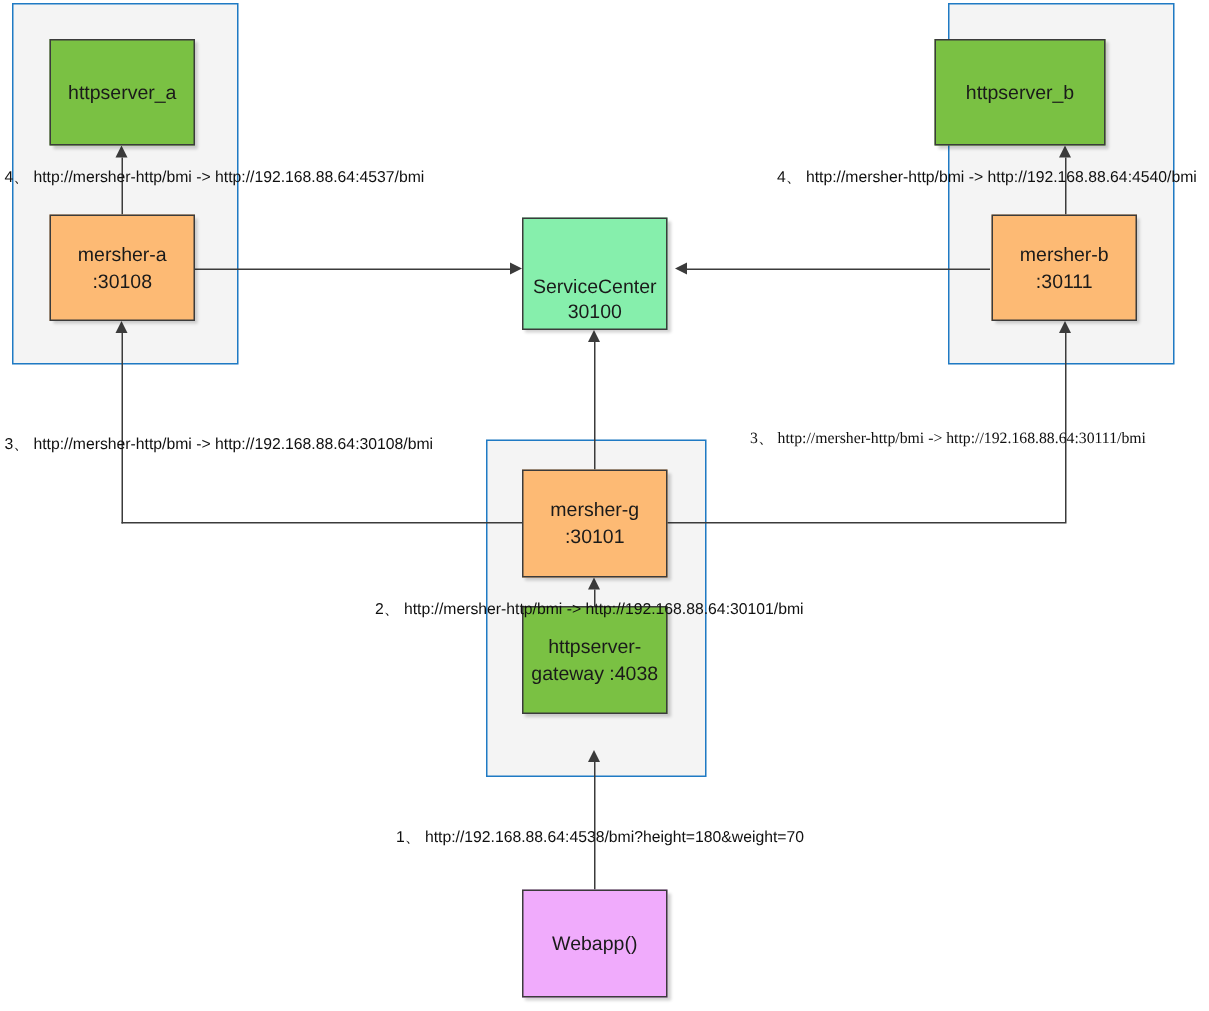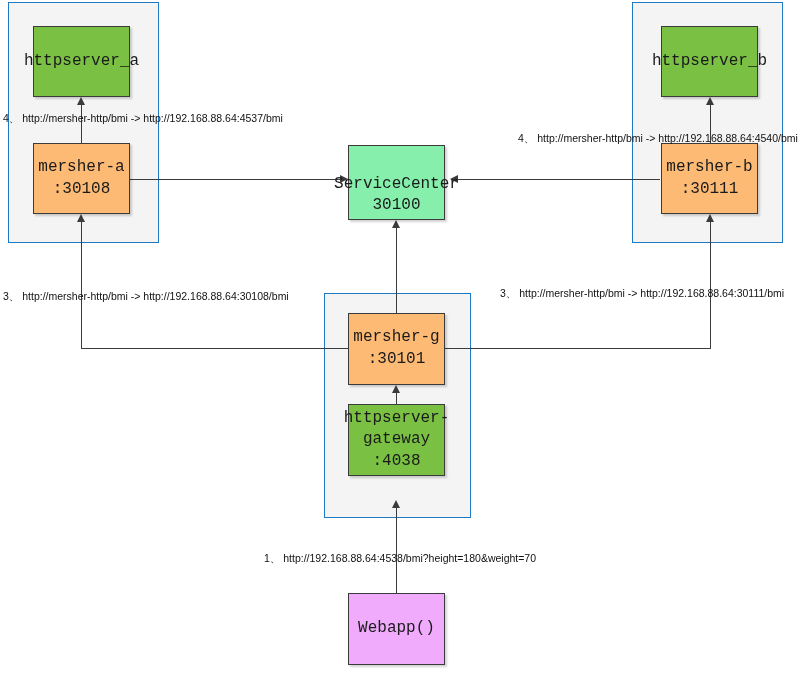--- a/index.html
+++ b/index.html
@@ -24,26 +24,25 @@
     box-sizing: border-box;
   }
   .node {
     position: absolute;
     box-sizing: border-box;
     border: 1.3px solid #3b3b3b;
     display: flex;
     align-items: center;
     justify-content: center;
     text-align: center;
-    font-size: 16px;
+    font-size: 13px;
     color: #1a1a1a;
     line-height: 1.35;
     box-shadow: 2px 2px 2px rgba(0,0,0,0.18);
     padding: 2px;
-    font-family: Liberation Mono, monospace;
   }
   .node-green { background: #7ac143; }
   .node-gray  { background: #fdba74; }
   .node-blue  { background: #86efac; justify-content: flex-end; }
   .node-amber { background: #f0abfc; }
 
   .edge {
     position: absolute;
     background: #3b3b3b;
   }
@@ -120,21 +119,21 @@
   <div class="arrow arrow-up" style="left:391.5px; top:500px;"></div>
 
   <div class="node node-green" style="left:33px; top:26px; width:97px; height:71px;">
     <span>httpserver_a</span>
   </div>
 
   <div class="node node-gray" style="left:33px; top:143px; width:97px; height:71px;">
     <span>mersher-a :30108</span>
   </div>
 
-  <div class="node node-green" style="left:661px; top:26px; width:97px; height:71px;">
+  <div class="node node-green" style="left:623px; top:26px; width:114px; height:71px;">
     <span>httpserver_b</span>
   </div>
 
   <div class="node node-gray" style="left:661px; top:143px; width:97px; height:71px;justify-content:center;">
     <span>mersher-b :30111</span>
   </div>
 
   <div class="node node-blue" style="left:348px; top:145px; width:97px; height:75px; flex-direction:column;">
     <span>ServiceCenter</span>
     <span>30100</span>
@@ -149,22 +148,23 @@
     <span>httpserver-</span>
     <span>gateway :4038</span>
   </div>
 
   <div class="node node-amber" style="left:348px; top:593px; width:97px; height:72px;">
     <span>Webapp()</span>
   </div>
 
   <div class="edge-label" style="left:3px; top:112px;">4、 http://mersher-http/bmi -&gt; http://192.168.88.64:4537/bmi</div>
 
-  <div class="edge-label" style="left:518px; top:112px;margin-top:20px;">4、 http://mersher-http/bmi -&gt; http://192.168.88.64:4540/bmi</div>
+  <div class="edge-label" style="left:518px; top:112px;">4、 http://mersher-http/bmi -&gt; http://192.168.88.64:4540/bmi</div>
 
   <div class="edge-label" style="left:3px; top:290px;text-align:center;">3、 http://mersher-http/bmi -&gt; http://192.168.88.64:30108/bmi</div>
 
-  <div class="edge-label" style="left:500px; top:287px;">3、 http://mersher-http/bmi -&gt; http://192.168.88.64:30111/bmi</div>
+  <div class="edge-label" style="left:500px; top:287px;font-family:Liberation Serif, serif;">3、 http://mersher-http/bmi -&gt; http://192.168.88.64:30111/bmi</div>
 
+  <div class="edge-label" style="left:250px; top:400px;">2、 http://mersher-http/bmi -&gt; http://192.168.88.64:30101/bmi</div>
 
   <div class="edge-label" style="left:264px; top:552px;">1、 http://192.168.88.64:4538/bmi?height=180&amp;weight=70</div>
 
 </div>
 
 </body></html>

